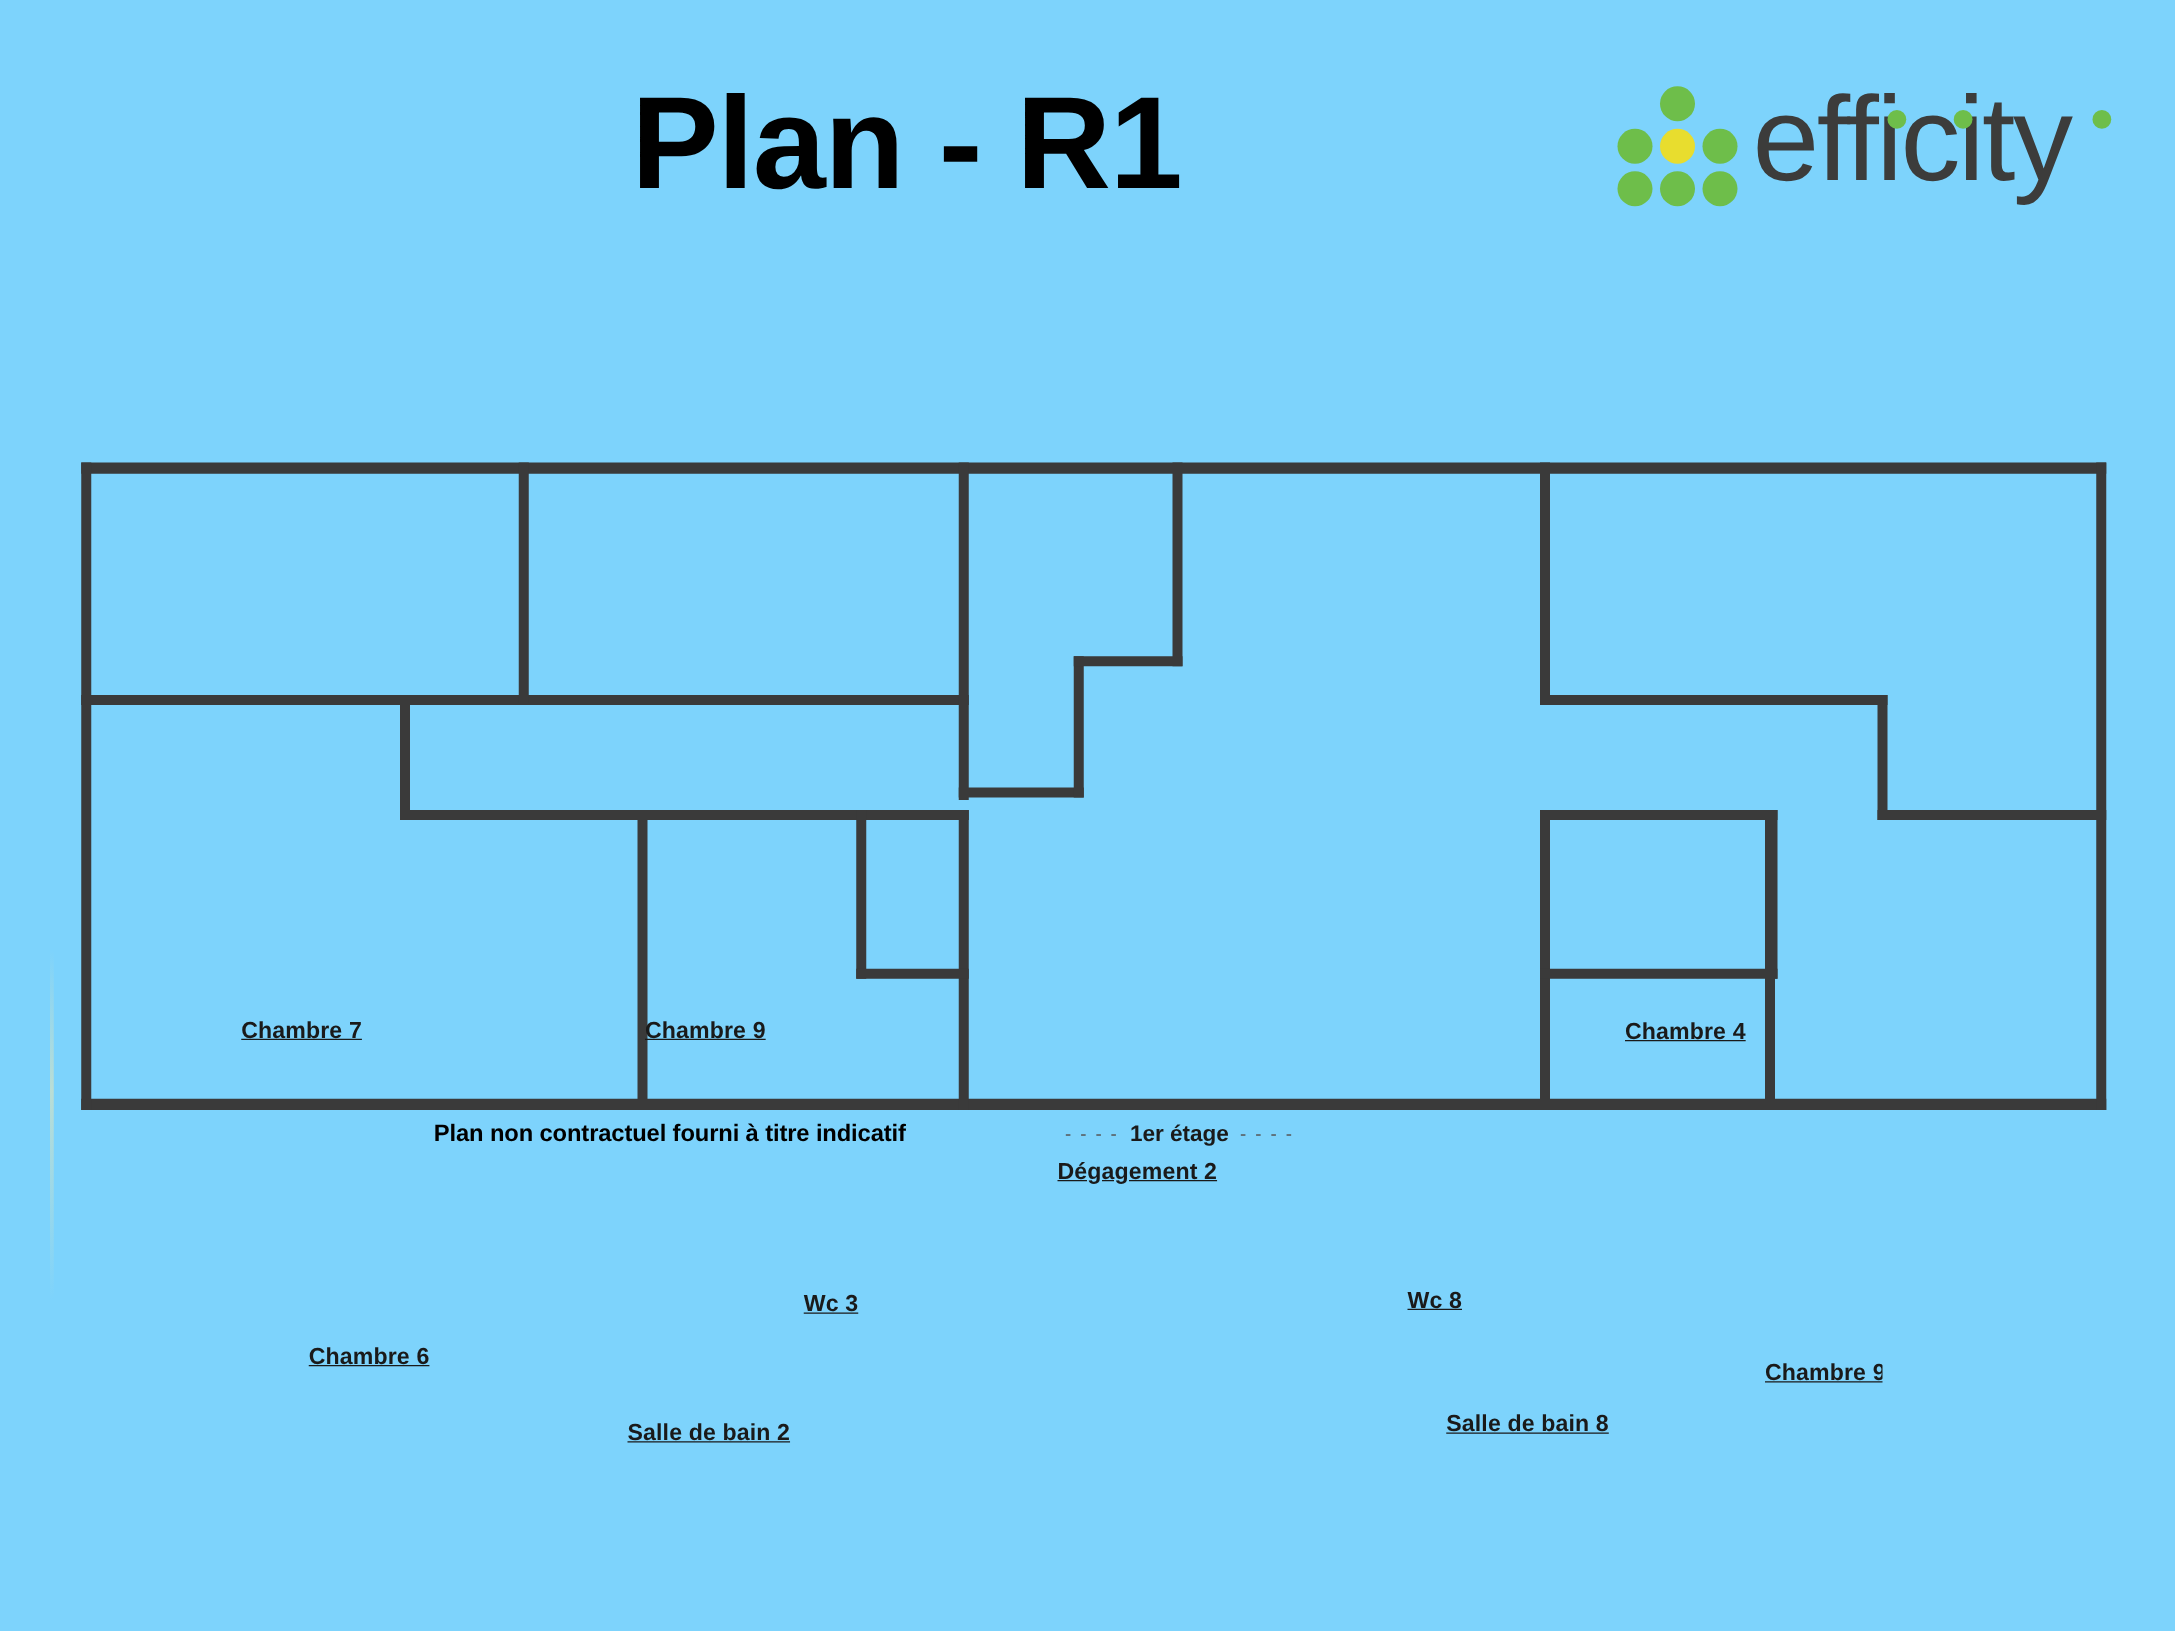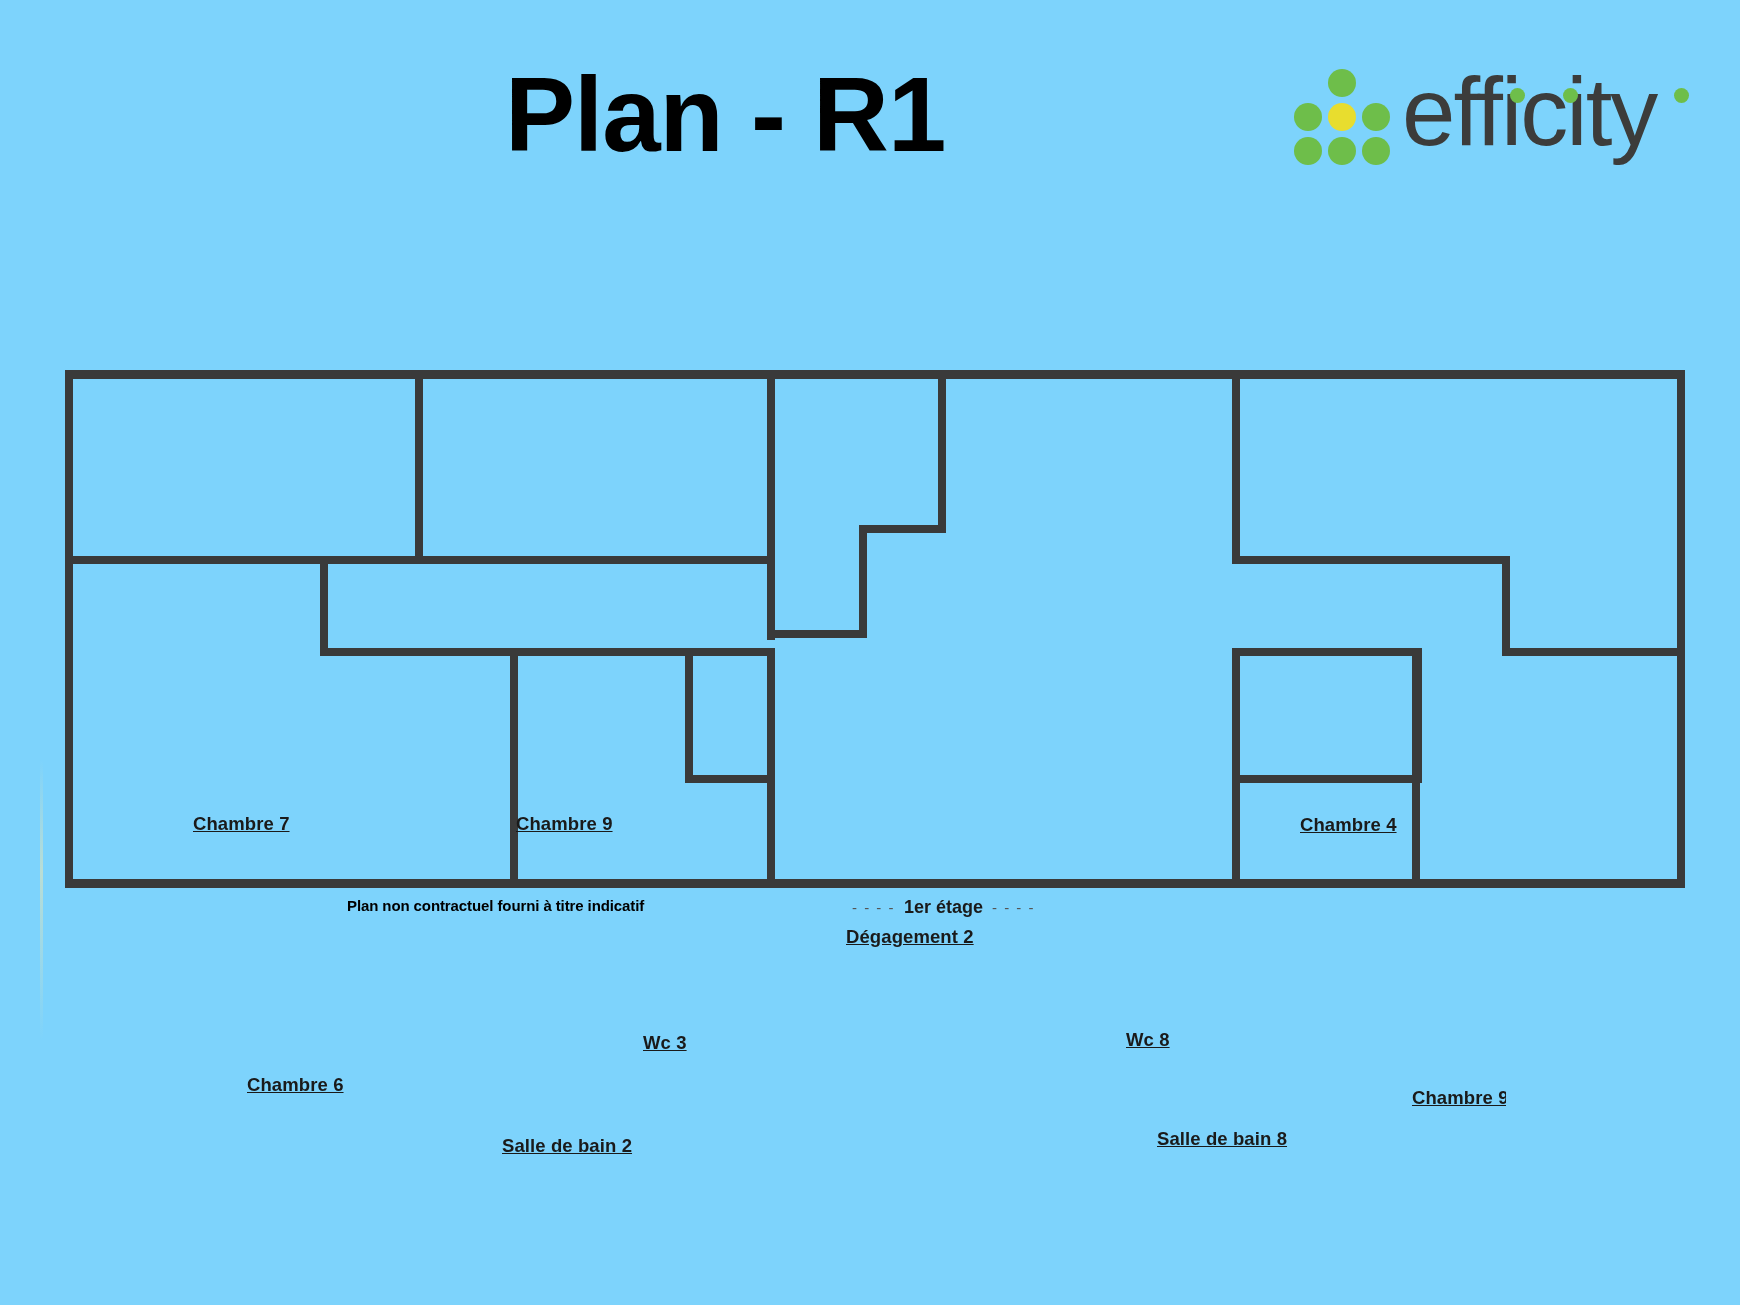--- a/index.html
+++ b/index.html
@@ -88,21 +88,21 @@
     white-space: nowrap;
     letter-spacing: 0.1px;
     text-decoration: underline;
   }
 
   
   #disclaimer {
     position: absolute;
     left: 347px;
     top: 897px;
-    font-size: 15px;
+    font-size: 19px;
     font-weight: bold;
     color: #000000;
     white-space: nowrap;
     letter-spacing: -0.1px;
   }
   #floor-caption {
     position: absolute;
     left: 852px;
     top: 897px;
     font-size: 18px;

